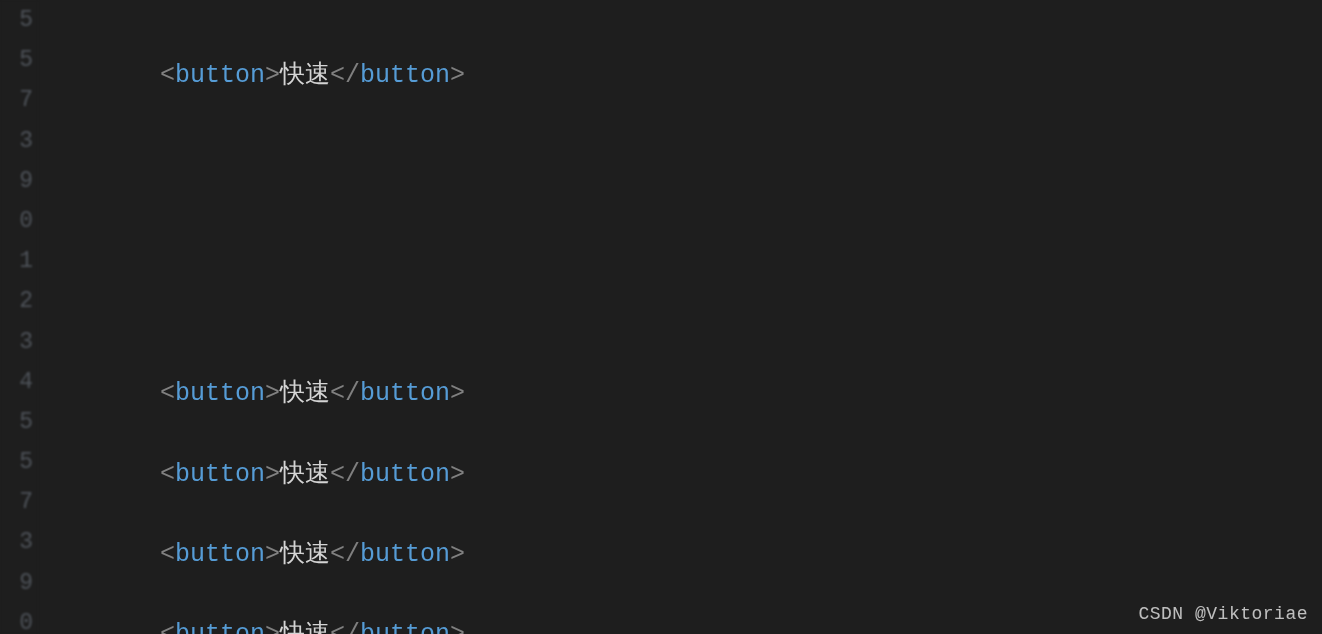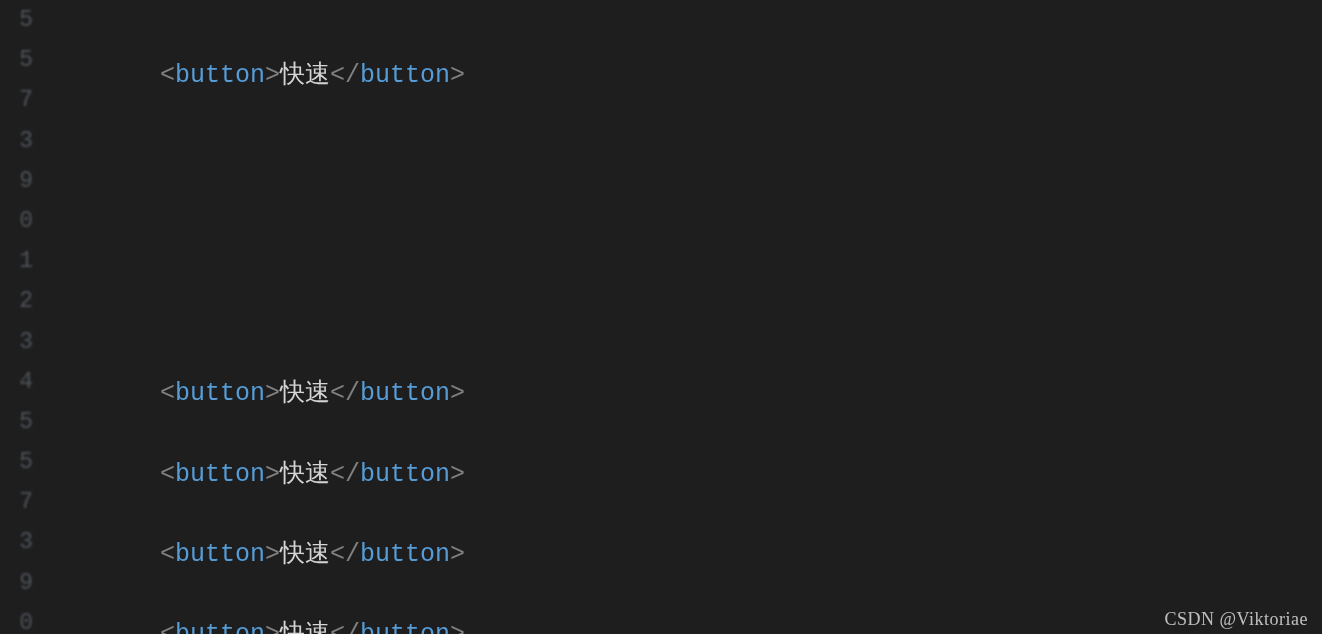--- a/index.html
+++ b/index.html
@@ -5,21 +5,21 @@
   * { margin: 0; padding: 0; box-sizing: border-box; }
   html, body { width: 1322px; height: 634px; background: #1e1e1e; font-family: "Consolas", "Courier New", monospace; font-size: 25px; overflow: hidden; }
   .editor { display: flex; height: 100%; }
   .gutter { width: 38px; flex-shrink: 0; background: #1e1e1e; color: #6e7681; text-align: right; padding-right: 4px; user-select: none; line-height: 40.2px; font-size: 23px; filter: blur(1.2px); opacity: 0.6; letter-spacing: 1px; }
   .folding { width: 52px; flex-shrink: 0; position: relative; }
   .code { flex: 1; color: #d4d4d4; line-height: 40.2px; white-space: pre; position: relative; padding-left: 10px;}
   .line { height: 40.2px; display: block; }
   .hl-tag    { color: #808080; }
   .hl-elem   { color: #569cd6; }
   .hl-text   { color: #d4d4d4; }
-  .watermark { position: absolute; right: 14px; bottom: 4px; color: rgba(230,230,230,0.8); font-family: Liberation Serif, serif; font-size: 18px; letter-spacing: 0.5px; }
+  .watermark { position: absolute; right: 14px; bottom: 10px; color: rgba(230,230,230,0.8); font-family: Liberation Mono, monospace; font-size: 18px; letter-spacing: 0.5px; }
   .top-cut { height: 40%; overflow:hidden; display:block;}
 </style>
 </head>
 <body>
 
 <div class="editor">
   <div class="gutter">
     <div class="line">5</div>
     <div class="line">5</div>
     <div class="line">7</div>

